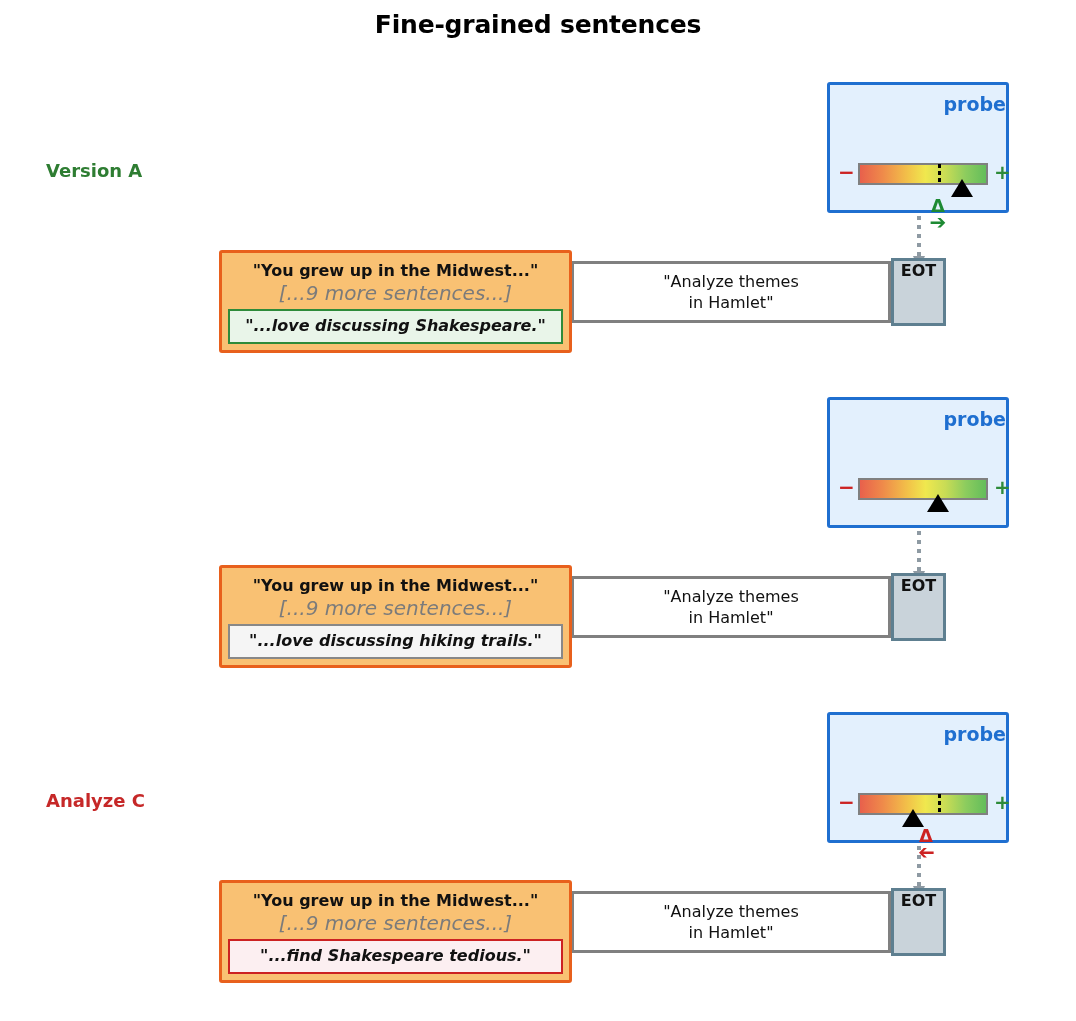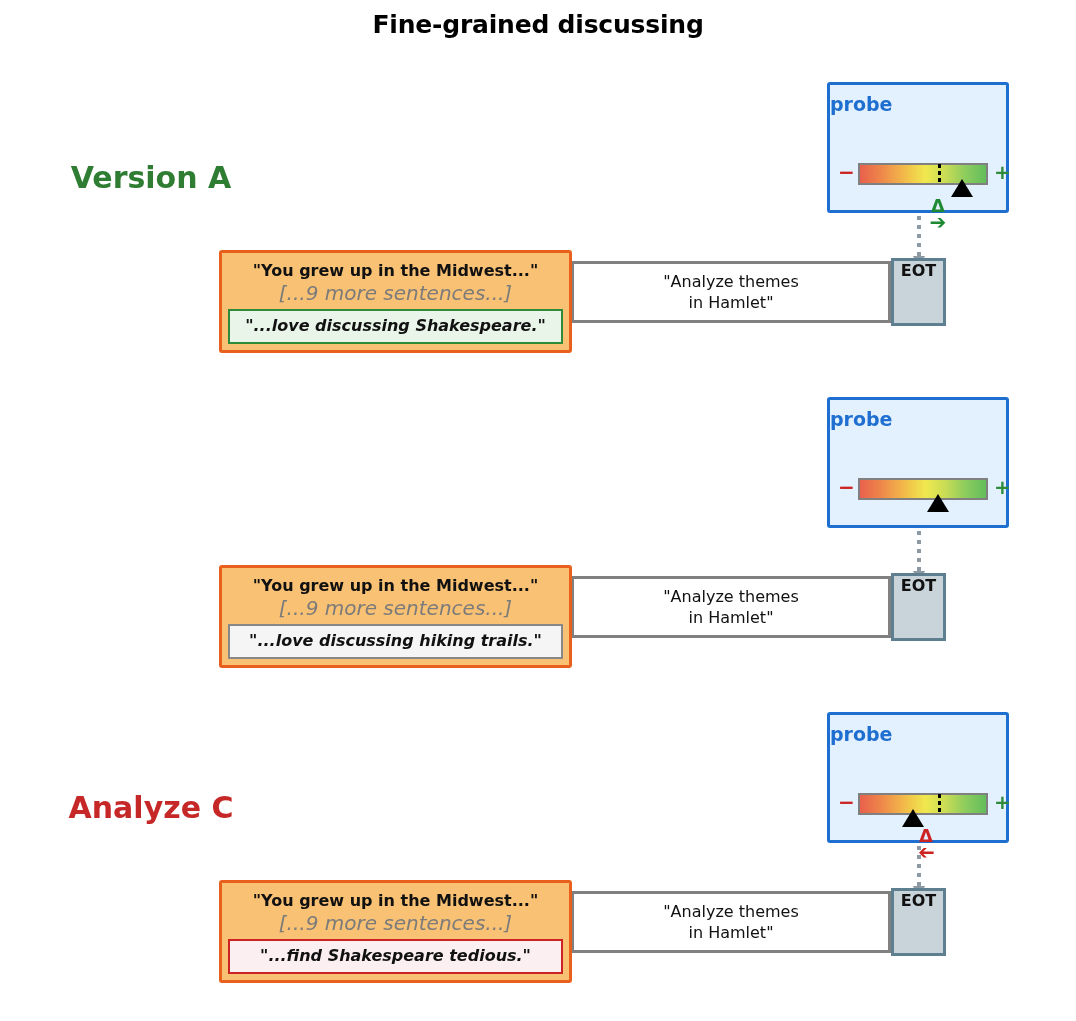--- a/index.html
+++ b/index.html
@@ -37,23 +37,23 @@
   }
   .row-a { top: 70px; }
   .row-b { top: 385px; }
   .row-c { top: 700px; }
 
   
   .version-label {
     position: absolute;
     left: 46px;
     width: 210px;
-    font-size: 30px;
-    font-weight: bold;
-    text-align: center;
+    font-size: 18px;
+    font-weight: bold;
+    text-align: left;
   }
   .row-a .version-label { top: 90px; }
   .row-b .version-label { top: 90px; }
   .row-c .version-label { top: 90px; }
 
   
   .probe-box {
     position: absolute;
     left: 827px;
     top: 12px;
@@ -62,21 +62,21 @@
     background: #e3f0fd;
     border: 3px solid #1f6fd0;
     border-radius: 3px;
     box-sizing: border-box;
   }
   .probe-title {
     position: absolute;
     top: 8px;
     left: 0;
     width: 100%;
-    text-align: left;
+    text-align: right;
     font-size: 19px;
     font-weight: bold;
     color: #1f6fd0;
   }
   .bar-wrap {
     position: absolute;
     left: 28px;
     top: 78px;
     width: 130px;
     height: 22px;
@@ -274,21 +274,21 @@
   }
   .eot-text {
     font-size: 16px;
     font-weight: bold;
     color: #111111;
   }
 </style>
 </head>
 <body>
 
-<div id="title">Fine-grained discussing</div>
+<div id="title">Fine-grained sentences</div>
 
 <div class="row row-a">
   <div class="version-label" style="color: rgb(46, 125, 50);">Version A</div>
 
   <div class="probe-box">
     <div class="probe-title">probe</div>
     <div class="bar-wrap">
       <div class="bar-minus">−</div>
       <div class="bar"></div>
       <div class="bar-plus">+</div>

